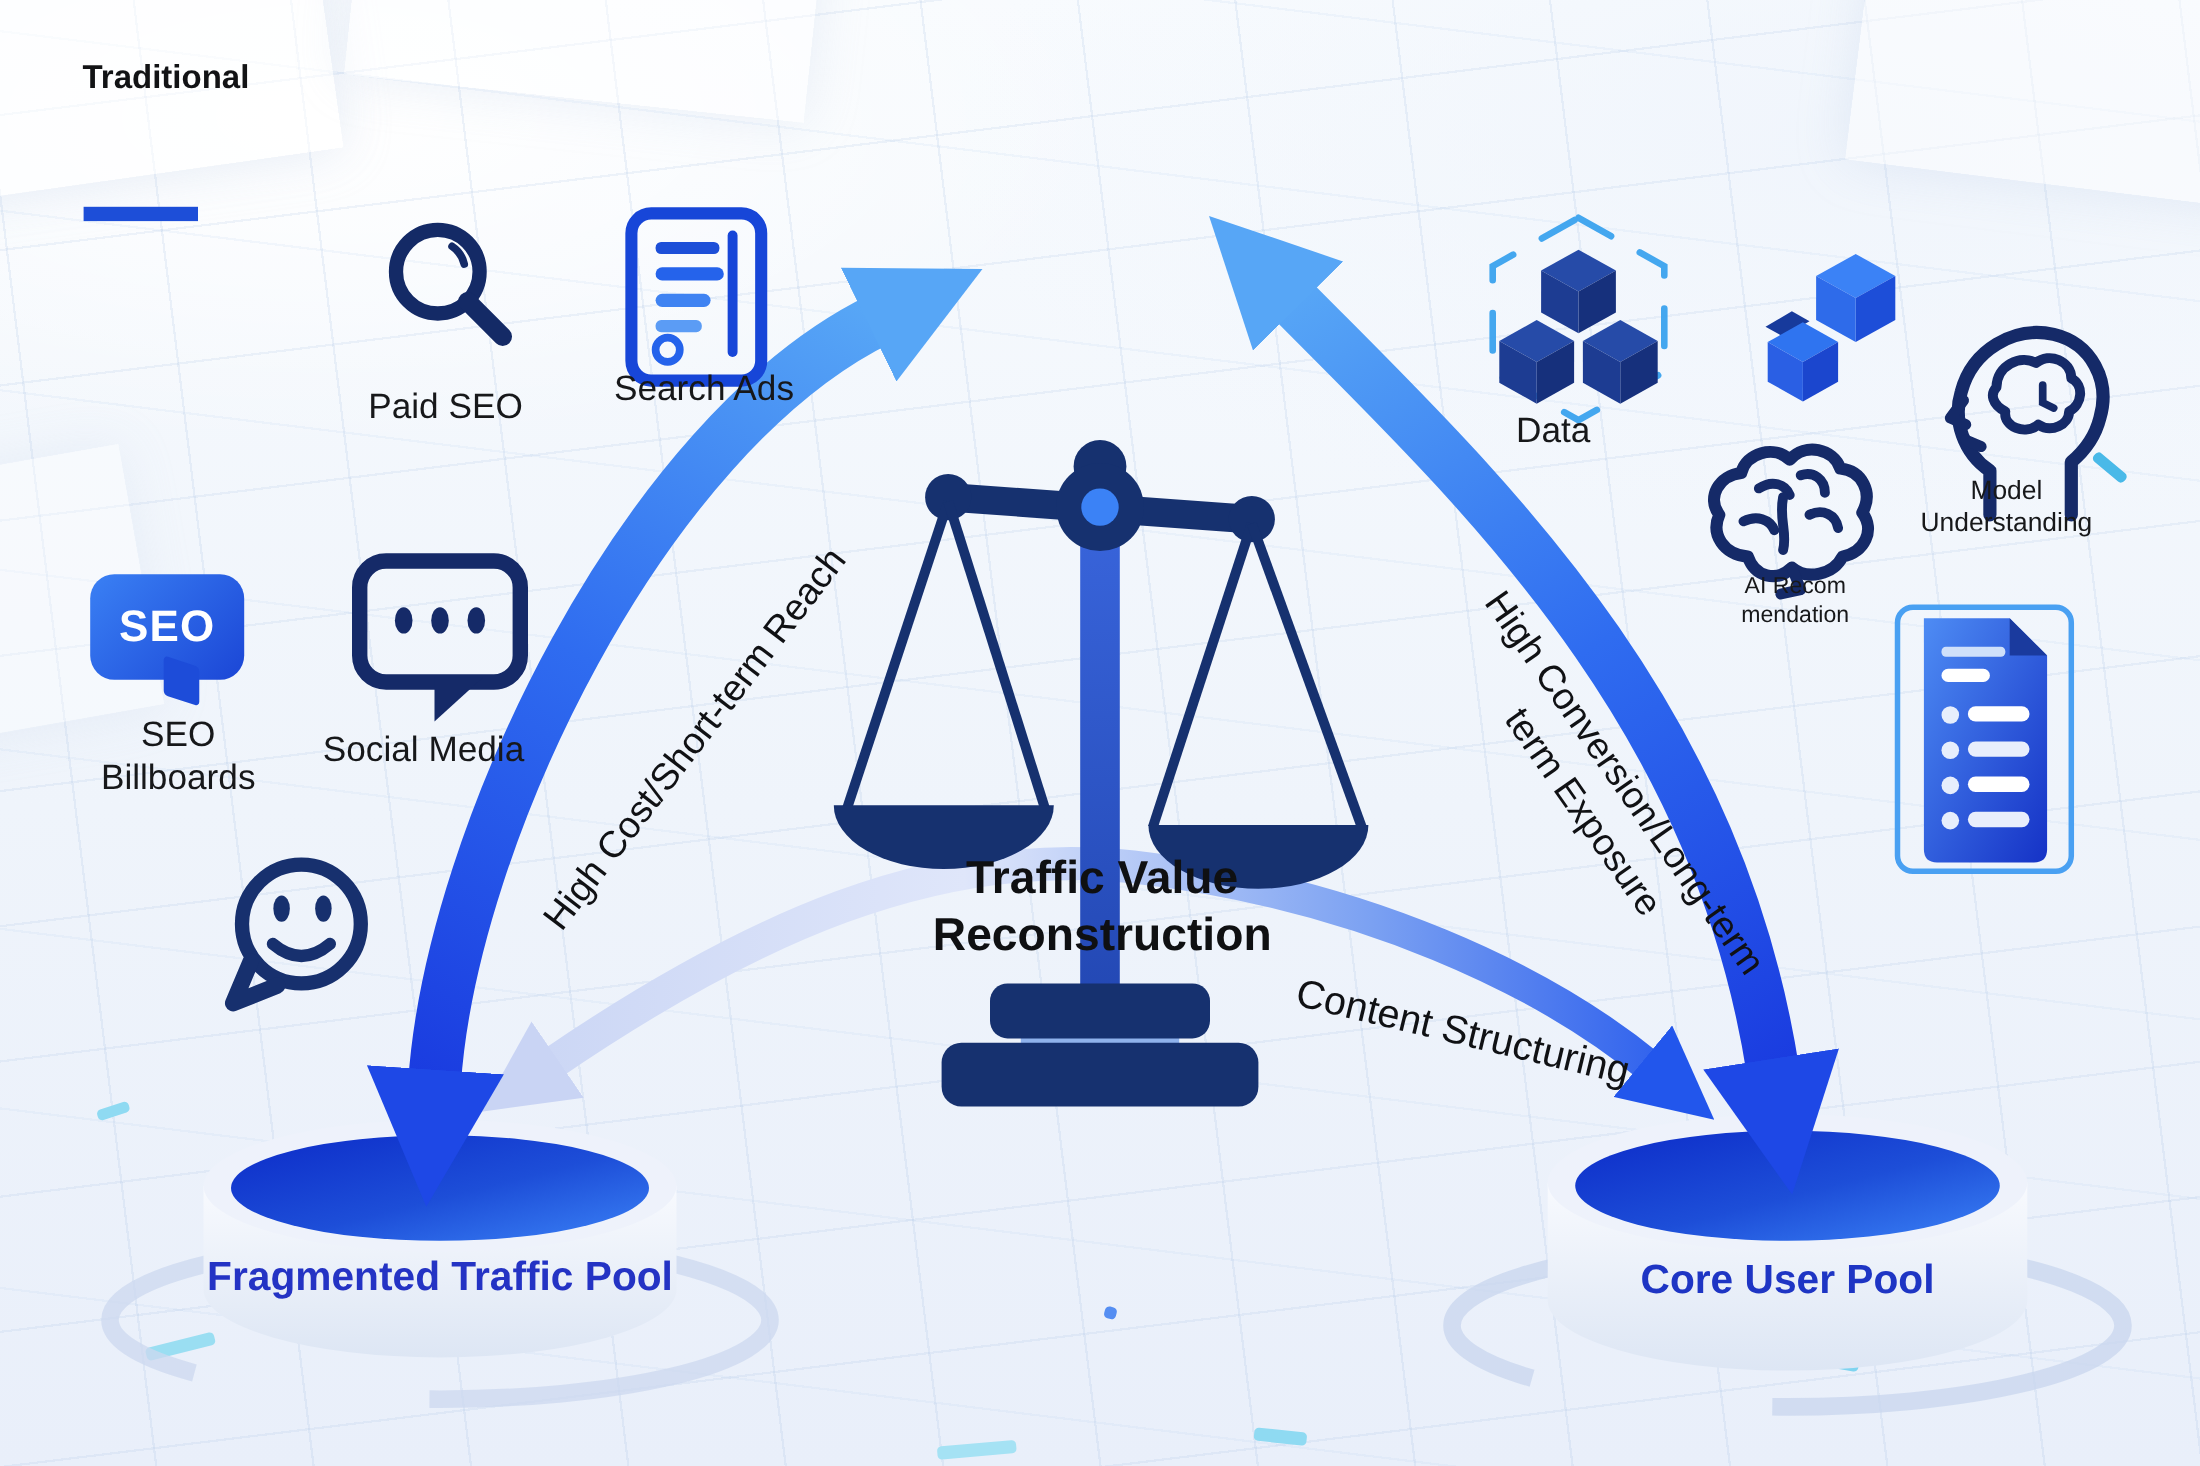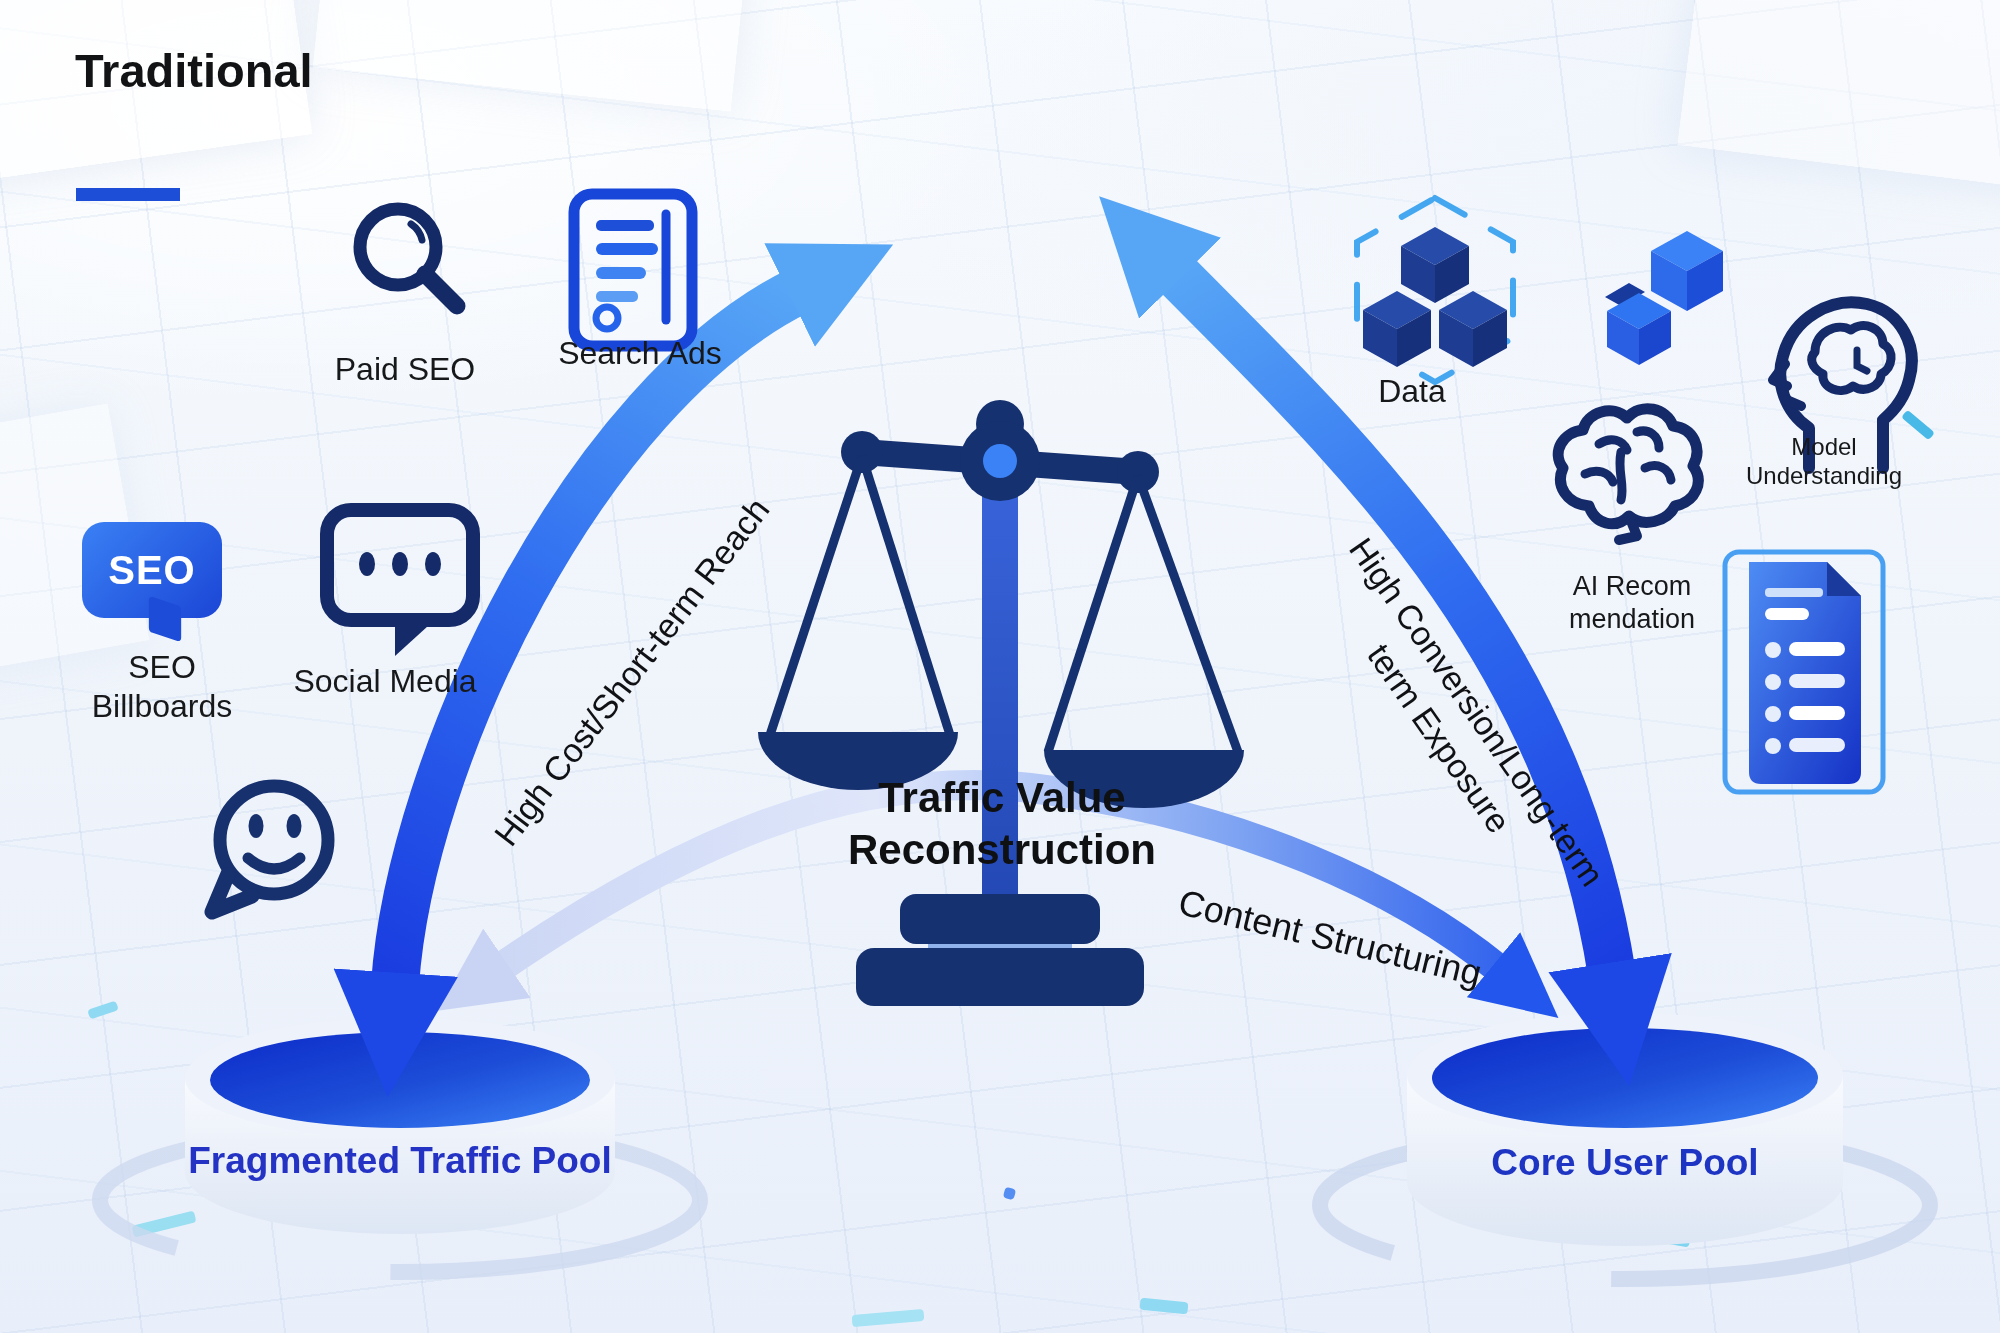--- a/index.html
+++ b/index.html
@@ -234,35 +234,35 @@
   <circle cx="58" cy="110" r="8" fill="#e6eefc"></circle>
       <rect x="74" y="102" width="56" height="14" rx="7" fill="#ffffff"></rect>
   <circle cx="58" cy="142" r="8" fill="#e6eefc"></circle>
       <rect x="74" y="134" width="56" height="14" rx="7" fill="#e8eefc"></rect>
   <circle cx="58" cy="174" r="8" fill="#e6eefc"></circle>
       <rect x="74" y="166" width="56" height="14" rx="7" fill="#ffffff"></rect>
   <circle cx="58" cy="206" r="8" fill="#e6eefc"></circle>
       <rect x="74" y="198" width="56" height="14" rx="7" fill="#e8eefc"></rect>
 </svg>
 
-<div class="title" style="left:75px;top:42px;font-size:47px;line-height:58px">
+<div class="title" style="left:75px;top:42px;font-size:30px;line-height:58px">
   <span style="display:block">Traditional</span>
 </div>
 <div style="position:absolute;left:76px;top:188px;width:104px;height:13px;background:#1d4ed8;z-index:6"></div>
 
 <div class="lbl" style="left:405px;top:350px">Paid SEO</div>
 <div class="lbl" style="left:640px;top:334px">Search Ads</div>
 <div class="lbl" style="left:162px;top:648px">
   <span style="display:block">SEO</span>
   <span style="display:block">Billboards</span>
 </div>
 <div class="lbl" style="left:385px;top:662px">Social Media</div>
 
 <div class="lbl" style="left:1412px;top:372px">Data</div>
-<div class="lbl" style="left:1632px;top:570px;font-size:27px">
+<div class="lbl" style="left:1632px;top:520px;font-size:21px">
   <span style="display:block">AI Recom</span>
   <span style="display:block">mendation</span>
 </div>
 <div class="lbl" style="left:1824px;top:432px;font-size:24px">
   <span style="display:block">Model</span>
   <span style="display:block">Understanding</span>
 </div>
 
 <div class="lbl bold" style="left:1002px;top:772px;font-size:42px;line-height:52px;color:#0f1012">
   <span style="display:block">Traffic Value</span>

